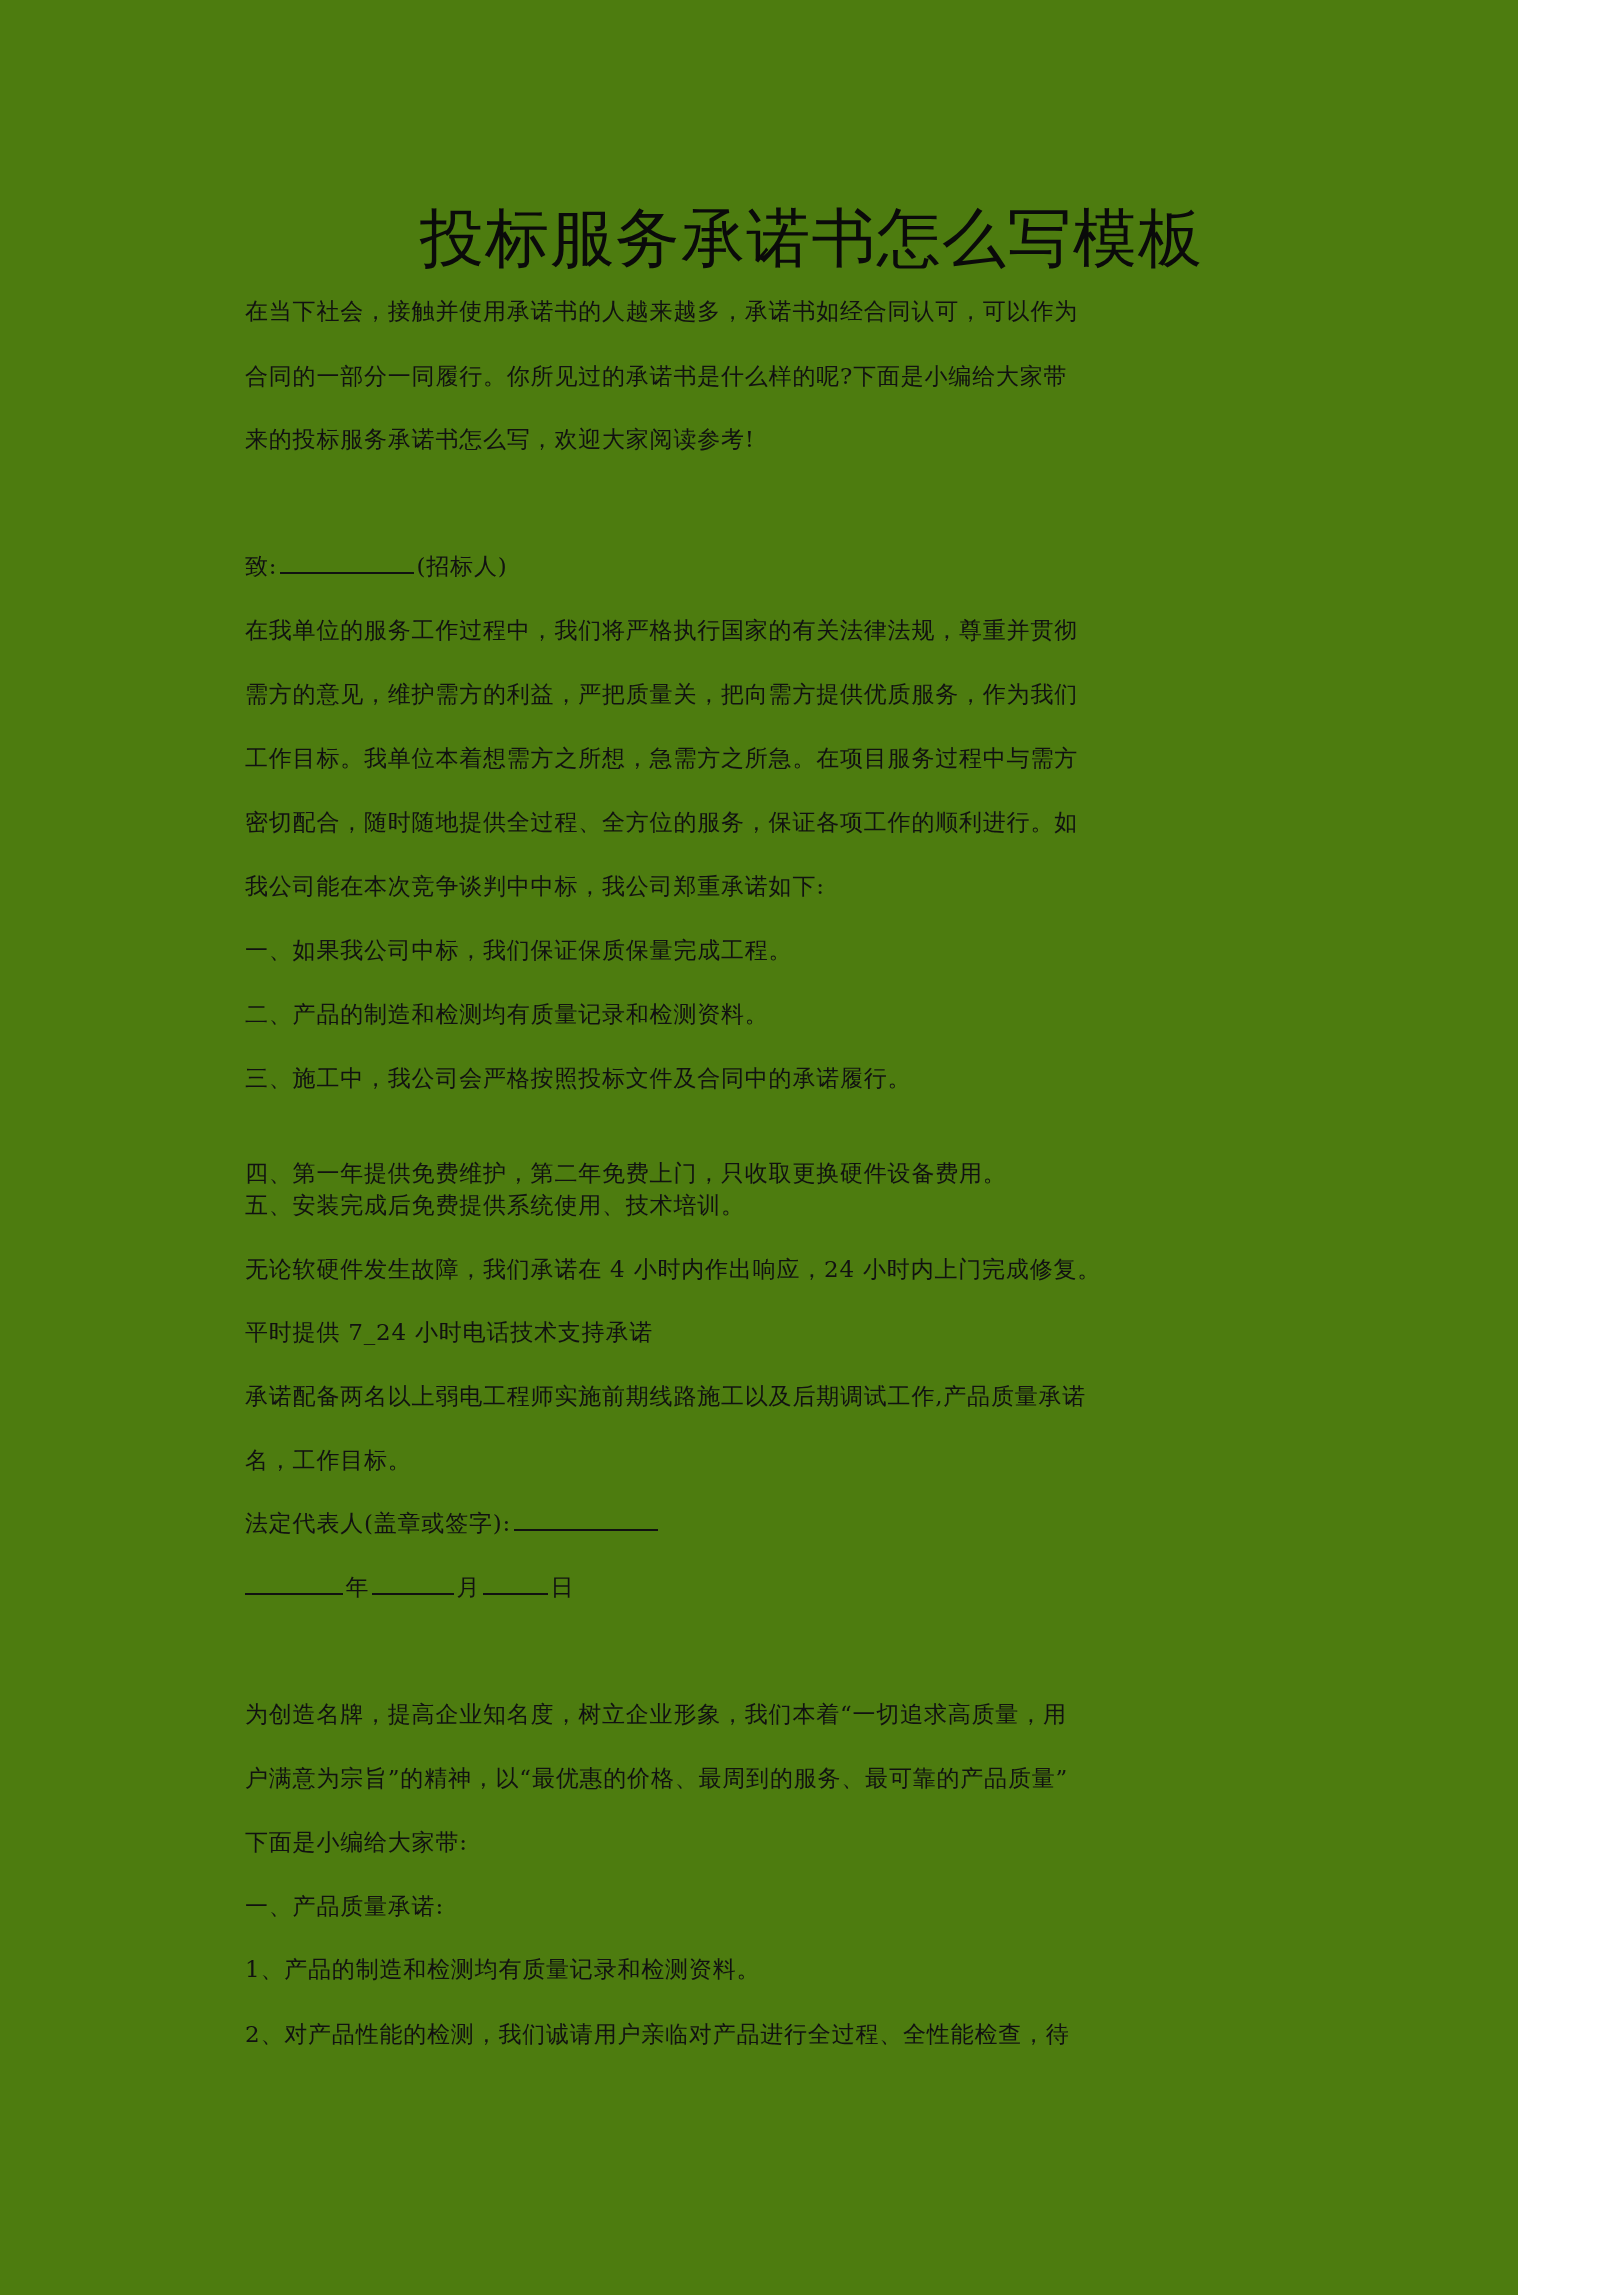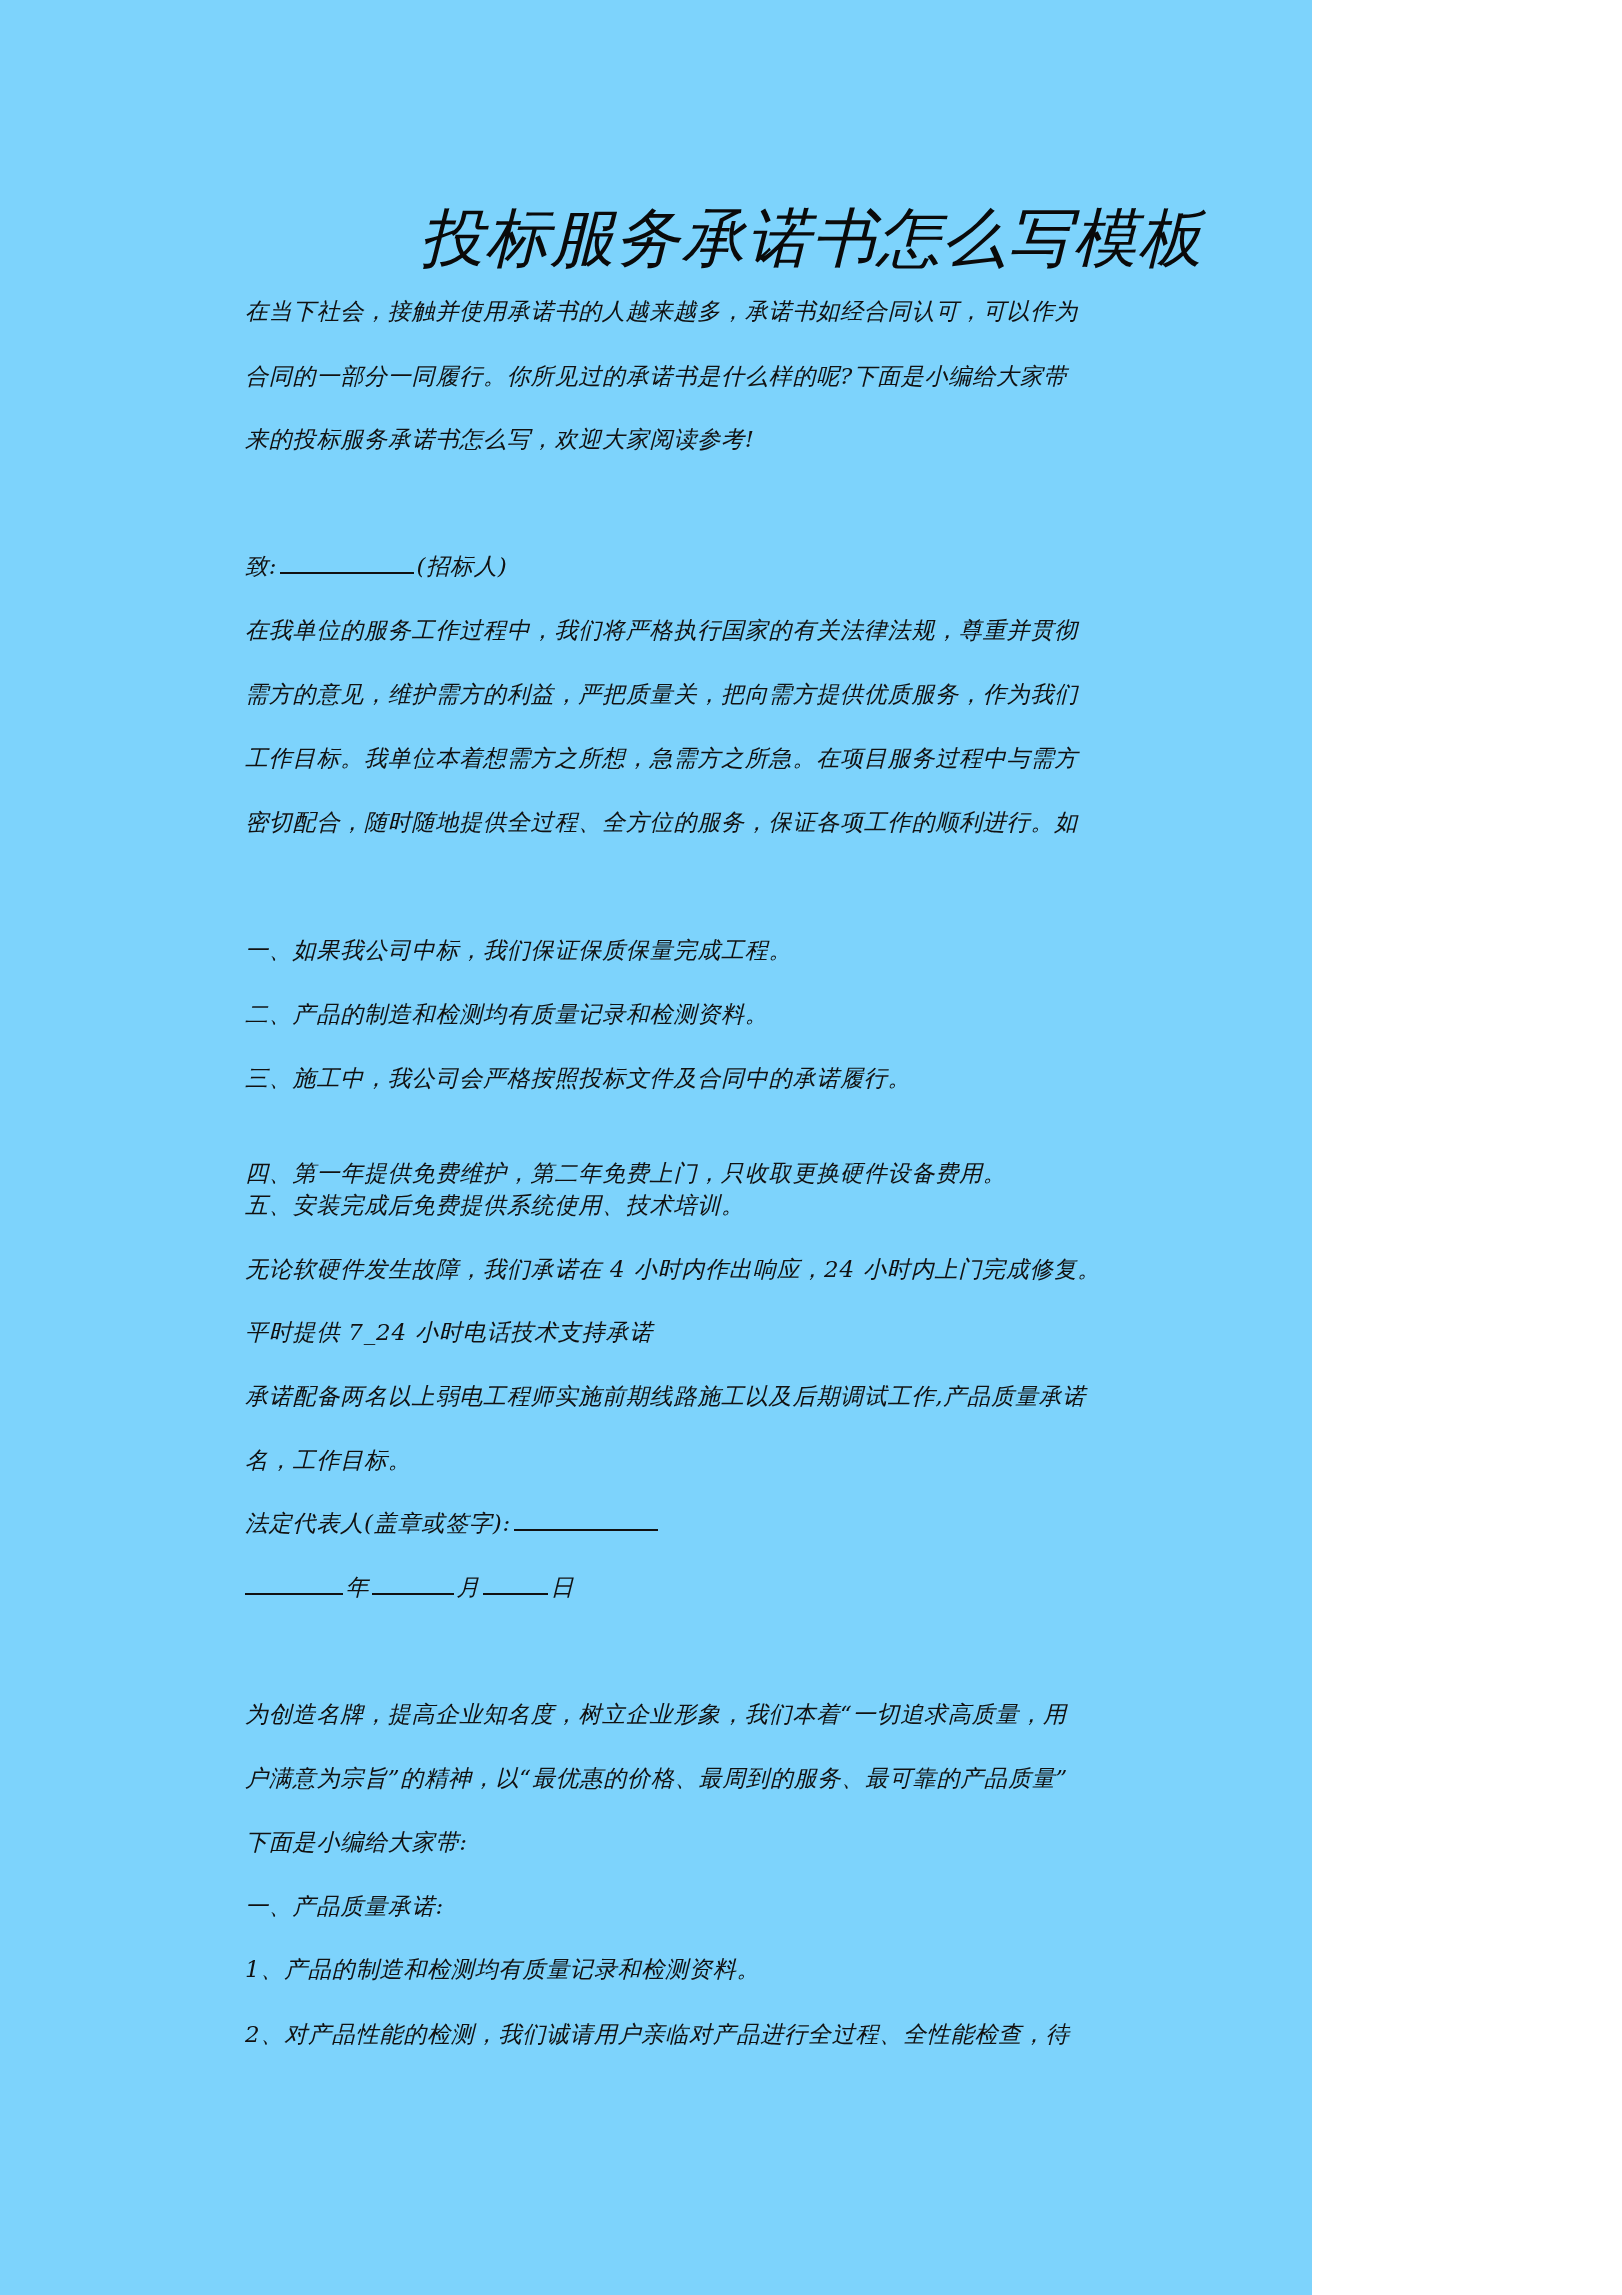--- a/index.html
+++ b/index.html
@@ -1,17 +1,17 @@
 <!DOCTYPE html>
 <html style="font-size:10.5px"><head>
 <meta charset="utf-8">
 <style>
   html, body { margin: 0; padding: 0; background: #ffffff; }
   body { width: 1623px; height: 2295px; position: relative; overflow: hidden; }
-  .page { position: absolute; left: 0; top: 0; width: 1312px; height: 2295px; background: #7dd3fc; font-style: italic; }
+  .page { position: absolute; left: 0; top: 0; width: 1518px; height: 2295px; background: #4d7c0f; }
   .title {
     position: absolute; left: 0; width: 1623px; top: 196px; height: 85px; line-height: 85px;
     text-align: center; font-family: "DejaVu Serif", "Liberation Serif", serif;
     font-size: 64px; color: #0a0a0a; letter-spacing: 1.3px;
   }
   .line {
     position: absolute; left: 245px; height: 64px; line-height: 64px;
     font-family: "DejaVu Serif", "Liberation Serif", serif;
     font-size: 23px; color: #111111; white-space: nowrap; letter-spacing: 0.8px;
   }
@@ -29,20 +29,21 @@
   <div class="line" style="top:407px">来的投标服务承诺书怎么写，欢迎大家阅读参考!</div>
 
   <div class="line" style="top:534px">
     <span>致:</span><span class="blank" style="width:134px"></span><span>(招标人)</span>
   </div>
 
   <div class="line" style="top:598px">在我单位的服务工作过程中，我们将严格执行国家的有关法律法规，尊重并贯彻</div>
   <div class="line" style="top:662px">需方的意见，维护需方的利益，严把质量关，把向需方提供优质服务，作为我们</div>
   <div class="line" style="top:726px">工作目标。我单位本着想需方之所想，急需方之所急。在项目服务过程中与需方</div>
   <div class="line" style="top:790px">密切配合，随时随地提供全过程、全方位的服务，保证各项工作的顺利进行。如</div>
+  <div class="line" style="top:854px">我公司能在本次竞争谈判中中标，我公司郑重承诺如下:</div>
 
   <div class="line" style="top:918px">一、如果我公司中标，我们保证保质保量完成工程。</div>
   <div class="line" style="top:982px">二、产品的制造和检测均有质量记录和检测资料。</div>
   <div class="line" style="top:1046px">三、施工中，我公司会严格按照投标文件及合同中的承诺履行。</div>
   <div class="line" style="top:1141px">四、第一年提供免费维护，第二年免费上门，只收取更换硬件设备费用。</div>
   <div class="line" style="top:1173px">五、安装完成后免费提供系统使用、技术培训。</div>
 
   <div class="line" style="top:1237px">无论软硬件发生故障，我们承诺在 4 小时内作出响应，24 小时内上门完成修复。</div>
   <div class="line" style="top:1300px">平时提供 7_24 小时电话技术支持承诺</div>
   <div class="line" style="top:1364px">承诺配备两名以上弱电工程师实施前期线路施工以及后期调试工作,产品质量承诺</div>

